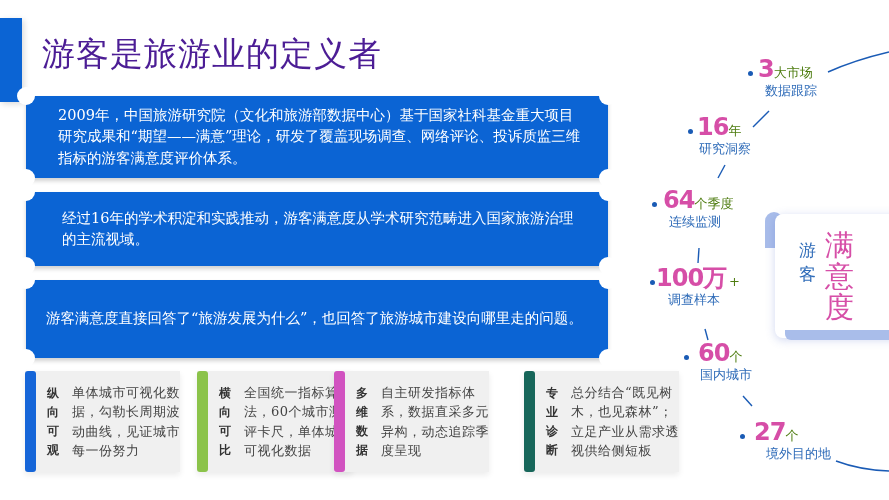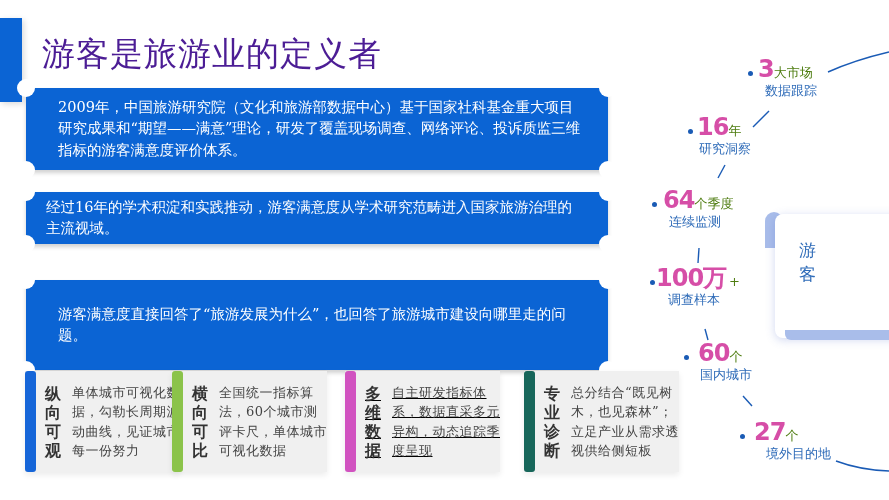--- a/index.html
+++ b/index.html
@@ -9,31 +9,31 @@
   .accent-bar { position: absolute; left: 0; top: 18px; width: 22px; height: 84px; background: #0b64d4; box-shadow: 2px 2px 6px rgba(0,0,0,0.15); }
   .page-title { position: absolute; left: 42px; top: 32px; font-size: 33px; color: #4c1d95; letter-spacing: 1px; font-family: Liberation Serif, serif; font-weight: normal; }
 
   .ticket { position: absolute; left: 26px; width: 582px; background: #0b64d4; color: #ffffff; font-size: 14.5px; line-height: 21.5px; padding-left: 32px; padding-right: 22px; display: flex; align-items: center; box-shadow: 0 3px 4px rgba(0,0,0,0.18); }
   .ticket::before, .ticket::after { content: ""; position: absolute; width: 18px; height: 18px; border-radius: 50%; background: #ffffff; }
   .ticket .notch { position: absolute; width: 18px; height: 18px; border-radius: 50%; background: #ffffff; }
   .ticket::before { left: -9px; top: -9px; }
   .ticket::after { right: -9px; top: -9px; }
   .notch.bl { left: -9px; bottom: -9px; }
   .notch.br { right: -9px; bottom: -9px; }
-  .t1 { top: 88px; height: 82px; padding-left: 32px; }
-  .t2 { top: 192px; height: 52px; padding-left: 20px; }
-  .t3 { top: 280px; height: 90px; padding-left: 32px; }
+  .t1 { top: 96px; height: 82px; padding-left: 32px; }
+  .t2 { top: 192px; height: 74px; padding-left: 36px; }
+  .t3 { top: 280px; height: 78px; padding-left: 20px; }
 
   .feature { position: absolute; top: 371px; height: 101px; background: #f0f0f0; display: flex; align-items: center; box-shadow: 0 3px 6px rgba(0,0,0,0.08); }
   .feature .stripe { width: 11px; height: 100%; border-radius: 3px; flex-shrink: 0; }
-  .feature .label { width: 22px; margin-left: 6px; font-size: 16px; line-height: 19px; color: #333333; font-weight: bold; text-align: center; flex-shrink: 0; }
+  .feature .label { width: 22px; margin-left: 6px; font-size: 12px; line-height: 19px; color: #333333; font-weight: bold; text-align: center; flex-shrink: 0; }
   .feature .desc { margin-left: 8px; font-size: 13px; line-height: 19.5px; color: #444444; letter-spacing: 0.5px; }
   .f1 { left: 25px; width: 155px; }
-  .f2 { left: 172px; width: 155px; }
-  .f3 { left: 345px; width: 155px; text-decoration: underline; }
+  .f2 { left: 197px; width: 155px; }
+  .f3 { left: 334px; width: 155px; }
   .f4 { left: 524px; width: 155px; }
 
   .timeline svg { position: absolute; left: 0; top: 0; }
   .stat { position: absolute; color: #2e6bb8; font-size: 13px; line-height: 18px; }
   .stat .dot { position: absolute; width: 5px; height: 5px; border-radius: 50%; background: #1a5bb5; }
   .stat .num { color: #d64ea7; font-family: "DejaVu Sans", "Liberation Sans", sans-serif; font-weight: bold; font-size: 24px; letter-spacing: -1px; }
   .stat .unit { font-size: 13px; color: #4d7c0f; }
   .stat .sub { display: block; font-size: 13px; color: #2e6bb8; }
 
   .scroll { position: absolute; left: 765px; top: 212px; width: 140px; height: 130px; }
@@ -134,13 +134,14 @@
     <span style="margin-left:14px;" class="num">27</span><span class="unit">个</span>
     <span class="sub" style="margin-left:26px;">境外目的地</span>
   </div>
 </div>
 
 <div class="scroll">
   <div class="curl"></div>
   <div class="paper"></div>
   <div class="base"></div>
   <div class="small-v">游客</div>
+  <div class="big-v">满意度</div>
 </div>
 
 </body></html>

